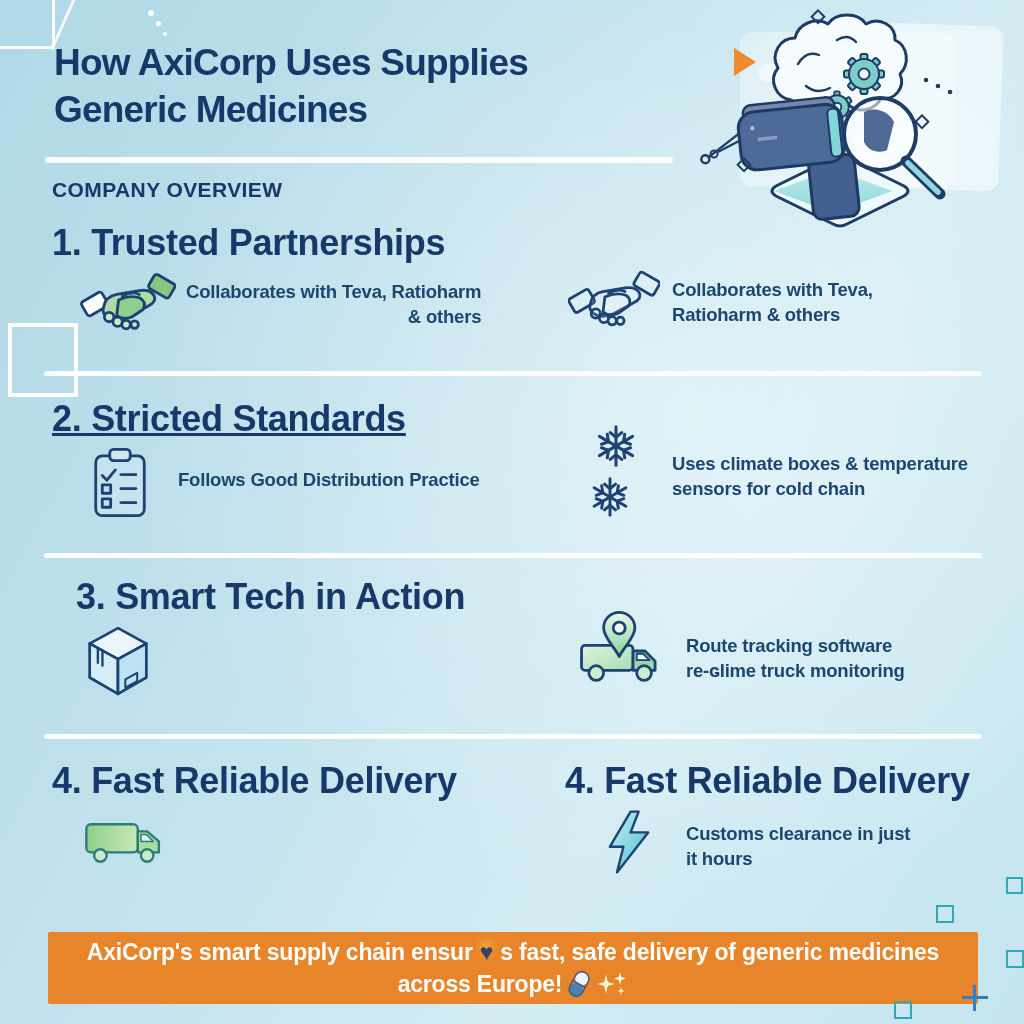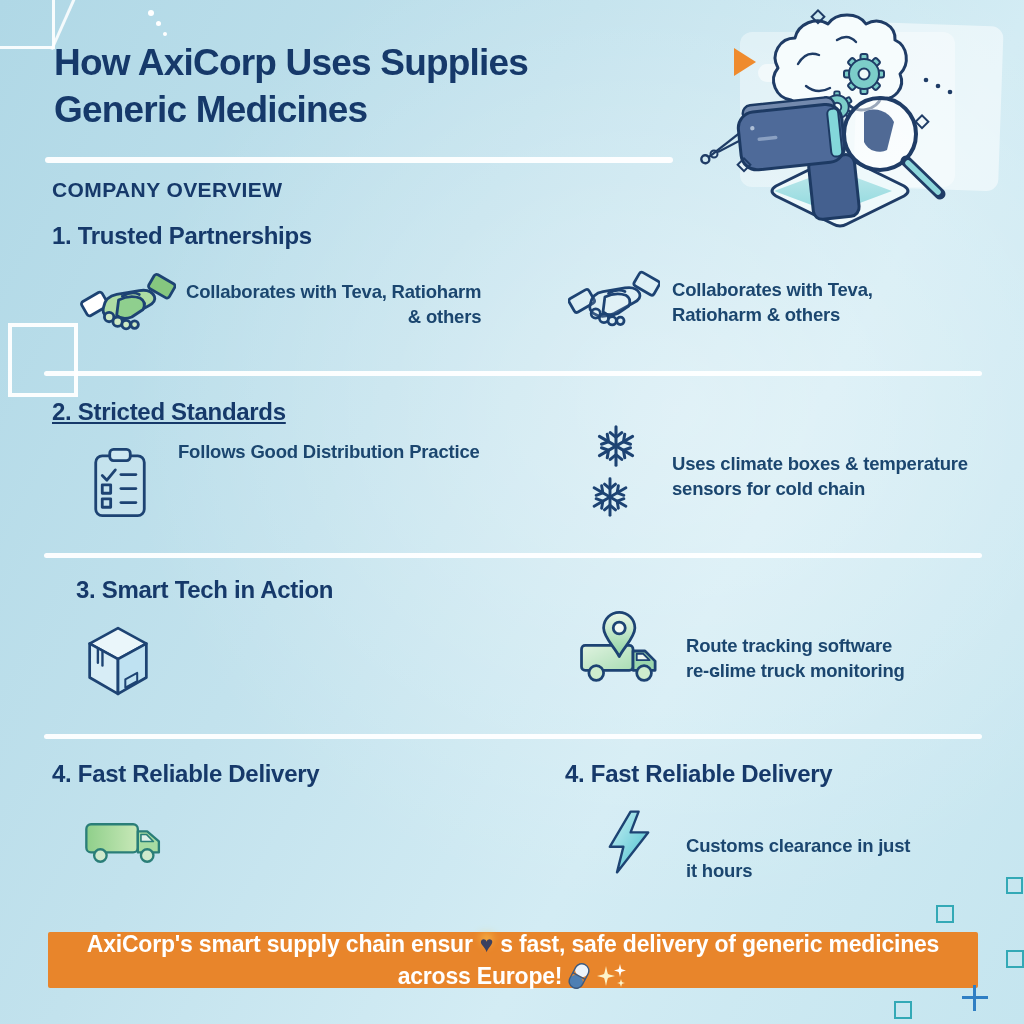--- a/index.html
+++ b/index.html
@@ -13,40 +13,40 @@
   .abs{position:absolute;}
   
   .title{
     left:54px;top:40px;width:640px;
     font-size:37px;font-weight:700;color:#16396a;letter-spacing:-0.8px;line-height:1.27;
   }
   .subtitle{
     left:52px;top:178px;font-size:21px;font-weight:700;color:#16396a;letter-spacing:0.4px;
   }
   .sec-h{
-    font-size:24px;font-weight:700;color:#16396a;letter-spacing:-0.3px;
+    font-size:36px;font-weight:700;color:#16396a;letter-spacing:-0.3px;
   }
   .item-text{
     font-size:18.5px;font-weight:700;color:#1b466f;line-height:1.33;
     white-space:pre-line;letter-spacing:-0.2px;
   }
   
   .divider{background:rgba(255,255,255,0.94);border-radius:3px;}
   .corner-tl{left:0;top:0;width:52px;height:46px;
     border-right:3px solid rgba(255,255,255,0.9);border-bottom:3px solid rgba(255,255,255,0.9);}
   .diag-line{left:62px;top:-6px;width:3px;height:58px;background:rgba(255,255,255,0.85);transform:rotate(24deg);}
   .dot-w{background:#fff;border-radius:50%;}
   .square-left{left:8px;top:323px;width:62px;height:66px;border:4px solid rgba(255,255,255,0.95);}
   .sq-teal{border:2px solid #33a9b6;}
   .cross-blue{left:962px;top:985px;width:26px;height:26px;}
   .cross-blue::before{content:"";position:absolute;left:0;top:11px;width:26px;height:3px;background:#2f7fc4;}
   .cross-blue::after{content:"";position:absolute;left:11px;top:0;width:3px;height:26px;background:#2f7fc4;}
   
   .banner{
-    left:48px;top:932px;width:930px;height:56px;background:#e8852b;border-radius:2px;
+    left:48px;top:932px;width:930px;height:72px;background:#e8852b;border-radius:2px;
     display:flex;flex-direction:column;justify-content:center;align-items:center;
     color:#ffffff;font-weight:700;font-size:23px;letter-spacing:-0.2px;line-height:1.4;
   }
   .banner-line{display:flex;align-items:center;gap:6px;white-space:pre;}
   .glitch{color:#3a4060;margin:0 1px;text-shadow:0 -5px 8px rgba(255,206,84,0.85);}
   .pill-emoji,.sparkles{display:inline-flex;align-items:center;}
   svg{display:block;}
 </style>
 </head>
 <body>
@@ -191,21 +191,21 @@
       <rect x="4" y="10" width="52" height="64" rx="7" fill="rgba(255,255,255,0.15)"></rect>
       <rect x="19" y="3" width="22" height="12" rx="4" fill="#cfe8f2"></rect>
       <path d="M11,31 l5,5 9,-11"></path>
       <line x1="31" y1="30" x2="47" y2="30"></line>
       <rect x="11" y="41" width="9" height="9"></rect>
       <line x1="31" y1="45" x2="47" y2="45"></line>
       <rect x="11" y="56" width="9" height="9"></rect>
       <line x1="31" y1="60" x2="47" y2="60"></line>
     </g>
   </svg>
-  <div class="abs item-text" style="left:178px;top:440px;">Follows Good Distribution Practice</div>
+  <div class="abs item-text" style="left:178px;top:468px;">Follows Good Distribution Practice</div>
 
   <svg class="abs" style="left:594px;top:423px;" width="44" height="46" viewBox="0 0 44 48">
     <g stroke="#1d4373" stroke-width="3.2" stroke-linecap="round" fill="none">
       <g>
           <line x1="22" y1="4" x2="22" y2="44"></line>
           <path d="M16,10 L22,15 L28,10"></path>
           <path d="M16,38 L22,33 L28,38"></path>
         </g>
       <g transform="rotate(60 22 24)">
           <line x1="22" y1="4" x2="22" y2="44"></line>
@@ -301,21 +301,21 @@
 
   <svg class="abs" style="left:606px;top:810px;" width="46" height="64" viewBox="0 0 56 80">
     <defs>
       <linearGradient id="gBolt" x1="0" y1="0" x2="1" y2="1">
         <stop offset="0" stop-color="#c9f0f4"></stop>
           <stop offset="1" stop-color="#45bfcd"></stop>
       </linearGradient>
     </defs>
     <polygon points="30,2 4,46 21,46 13,78 52,28 30,28 40,2" fill="url(#gBolt)" stroke="#1d4373" stroke-width="3" stroke-linejoin="round"></polygon>
   </svg>
-  <div class="abs item-text" style="left:686px;top:822px;margin-top:12px;">Customs clearance in just
+  <div class="abs item-text" style="left:686px;top:822px;">Customs clearance in just
 it hours</div>
 
   <div class="abs banner">
     <div class="banner-line"><span>AxiCorp's smart supply chain ensur</span><span class="glitch">♥</span><span>s fast, safe delivery of generic medicines</span></div>
     <div class="banner-line">
       <span>across Europe!</span>
       <span class="pill-emoji" title="💊✨">
         <svg width="22" height="28" viewBox="0 0 22 28">
           <g transform="rotate(28 11 14)">
             <rect x="4" y="1" width="14" height="13" rx="7" fill="#eef4fb"></rect>

